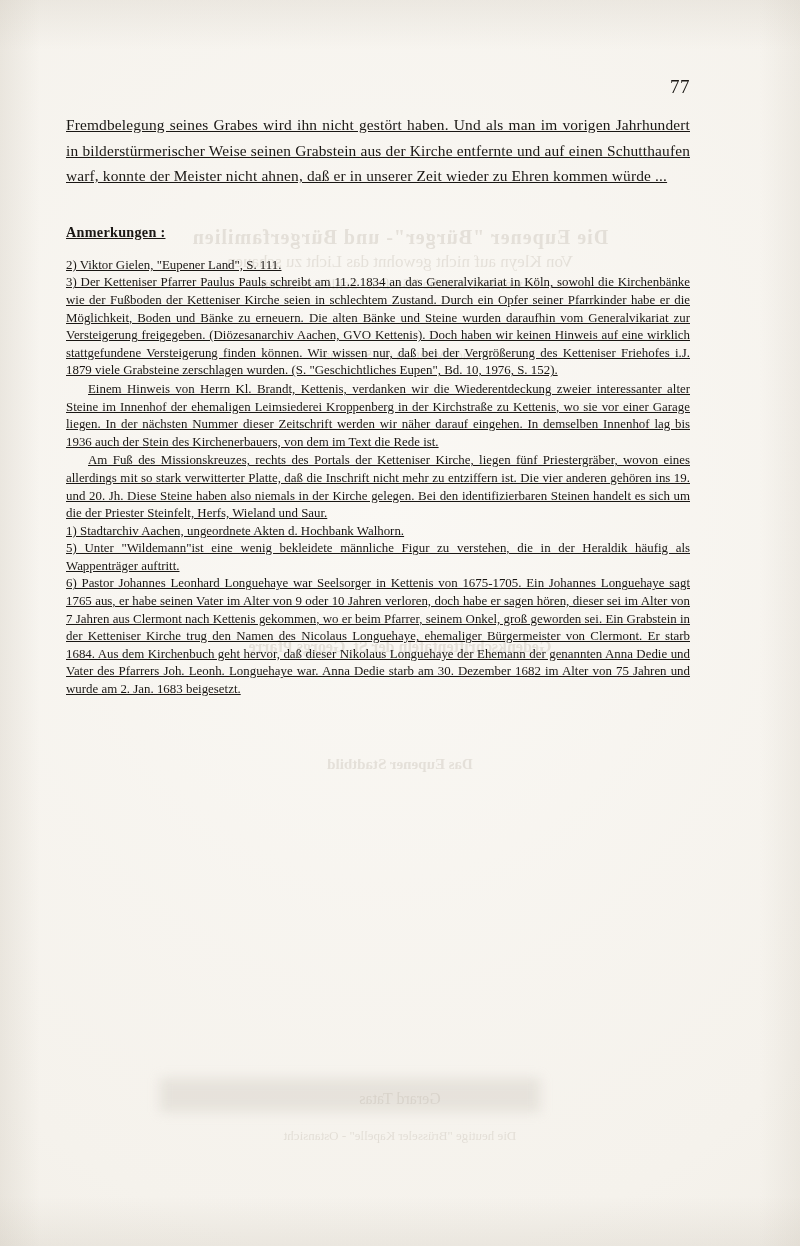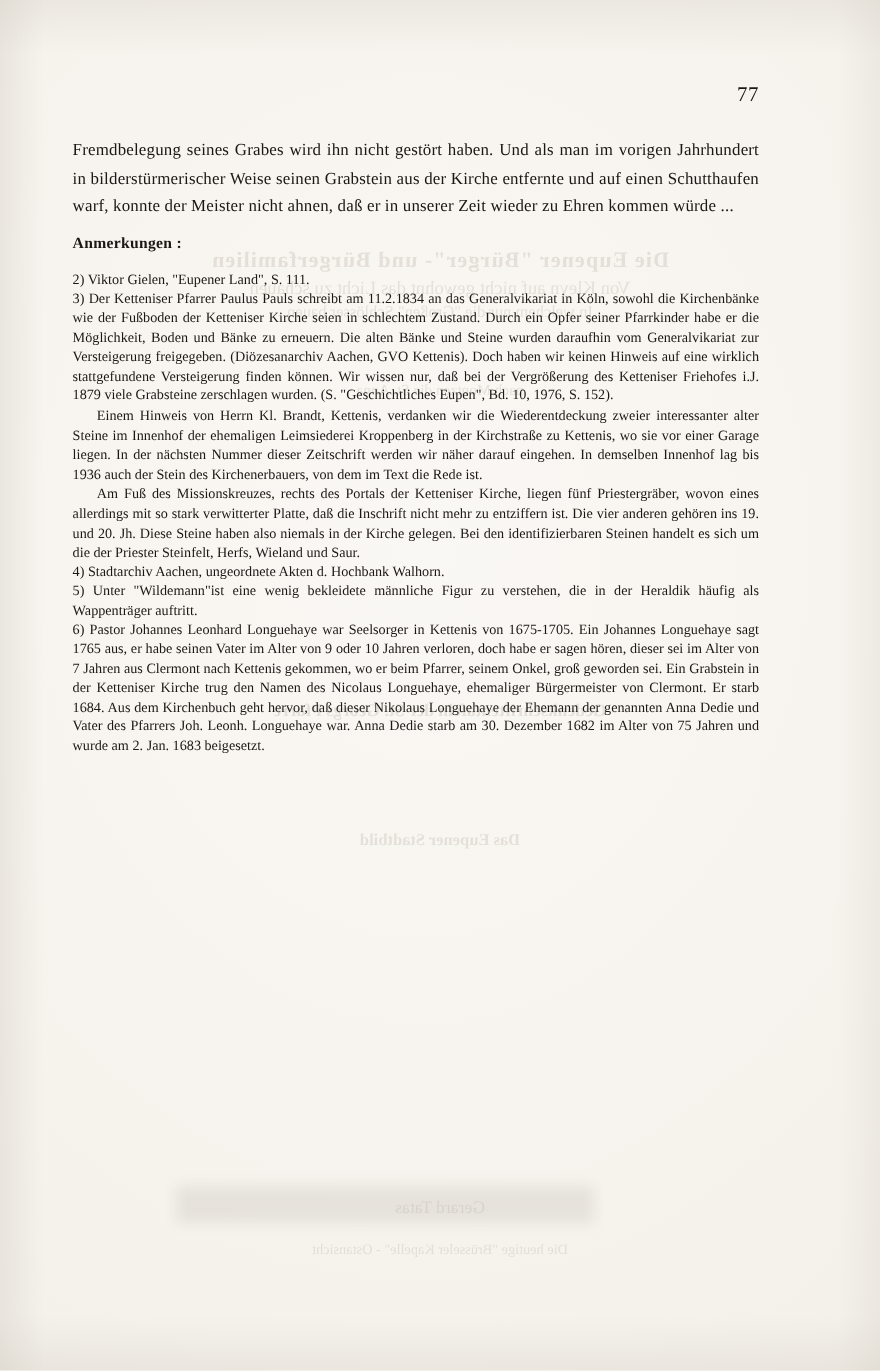--- a/index.html
+++ b/index.html
@@ -81,37 +81,38 @@
     left: 0;
     width: 690px;
     text-align: right;
     font-size: 19px;
     letter-spacing: 0.5px;
   }
 
   .content {
     position: absolute;
     left: 66px;
-    top: 124px;
+    top: 112px;
     width: 624px;
+    text-decoration: underline;
   }
 
   .lead {
     font-size: 15.4px;
     line-height: 25.6px;
     text-align: justify;
     text-align-last: left;
     margin: 0;
     letter-spacing: 0.01em;
   }
 
   .heading {
     font-size: 14.2px;
     font-weight: bold;
-    margin: 12px 0 16px 0;
+    margin: 35px 0 16px 0;
     letter-spacing: 0.02em;
   }
 
   .notes {
     font-size: 12.9px;
     line-height: 17.6px;
     text-align: justify;
     text-align-last: left;
   }
 
@@ -147,19 +148,19 @@
 
     <p class="lead">Fremdbelegung seines Grabes wird ihn nicht gestört haben. Und als man im vorigen Jahrhundert in bilderstürmerischer Weise seinen Grabstein aus der Kirche entfernte und auf einen Schutthaufen warf, konnte der Meister nicht ahnen, daß er in unserer Zeit wieder zu Ehren kommen würde ...</p>
 
     <div class="heading">Anmerkungen :</div>
 
     <div class="notes">
       <p>2) Viktor Gielen, "Eupener Land", S. 111.</p>
       <p>3) Der Ketteniser Pfarrer Paulus Pauls schreibt am 11.2.1834 an das Generalvikariat in Köln, sowohl die Kirchenbänke wie der Fußboden der Ketteniser Kirche seien in schlechtem Zustand. Durch ein Opfer seiner Pfarrkinder habe er die Möglichkeit, Boden und Bänke zu erneuern. Die alten Bänke und Steine wurden daraufhin vom Generalvikariat zur Versteigerung freigegeben. (Diözesanarchiv Aachen, GVO Kettenis). Doch haben wir keinen Hinweis auf eine wirklich stattgefundene Versteigerung finden können. Wir wissen nur, daß bei der Vergrößerung des Ketteniser Friehofes i.J. 1879 viele Grabsteine zerschlagen wurden. (S. "Geschichtliches Eupen", Bd. 10, 1976, S. 152).</p>
       <p class="indented">Einem Hinweis von Herrn Kl. Brandt, Kettenis, verdanken wir die Wiederentdeckung zweier interessanter alter Steine im Innenhof der ehemaligen Leimsiederei Kroppenberg in der Kirchstraße zu Kettenis, wo sie vor einer Garage liegen. In der nächsten Nummer dieser Zeitschrift werden wir näher darauf eingehen. In demselben Innenhof lag bis 1936 auch der Stein des Kirchenerbauers, von dem im Text die Rede ist.</p>
       <p class="indented">Am Fuß des Missionskreuzes, rechts des Portals der Ketteniser Kirche, liegen fünf Priestergräber, wovon eines allerdings mit so stark verwitterter Platte, daß die Inschrift nicht mehr zu entziffern ist. Die vier anderen gehören ins 19. und 20. Jh. Diese Steine haben also niemals in der Kirche gelegen. Bei den identifizierbaren Steinen handelt es sich um die der Priester Steinfelt, Herfs, Wieland und Saur.</p>
-      <p>4) Stadtarchiv Aachen, ungeordnete Akten d. Hochbank Walhorn.</p>
+      <p>1) Stadtarchiv Aachen, ungeordnete Akten d. Hochbank Walhorn.</p>
       <p>5) Unter "Wildemann"ist eine wenig bekleidete männliche Figur zu verstehen, die in der Heraldik häufig als Wappenträger auftritt.</p>
       <p>6) Pastor Johannes Leonhard Longuehaye war Seelsorger in Kettenis von 1675-1705. Ein Johannes Longuehaye sagt 1765 aus, er habe seinen Vater im Alter von 9 oder 10 Jahren verloren, doch habe er sagen hören, dieser sei im Alter von 7 Jahren aus Clermont nach Kettenis gekommen, wo er beim Pfarrer, seinem Onkel, groß geworden sei. Ein Grabstein in der Ketteniser Kirche trug den Namen des Nicolaus Longuehaye, ehemaliger Bürgermeister von Clermont. Er starb 1684. Aus dem Kirchenbuch geht hervor, daß dieser Nikolaus Longuehaye der Ehemann der genannten Anna Dedie und Vater des Pfarrers Joh. Leonh. Longuehaye war. Anna Dedie starb am 30. Dezember 1682 im Alter von 75 Jahren und wurde am 2. Jan. 1683 beigesetzt.</p>
     </div>
 
   </div>
 </div>
 
 </body></html>

